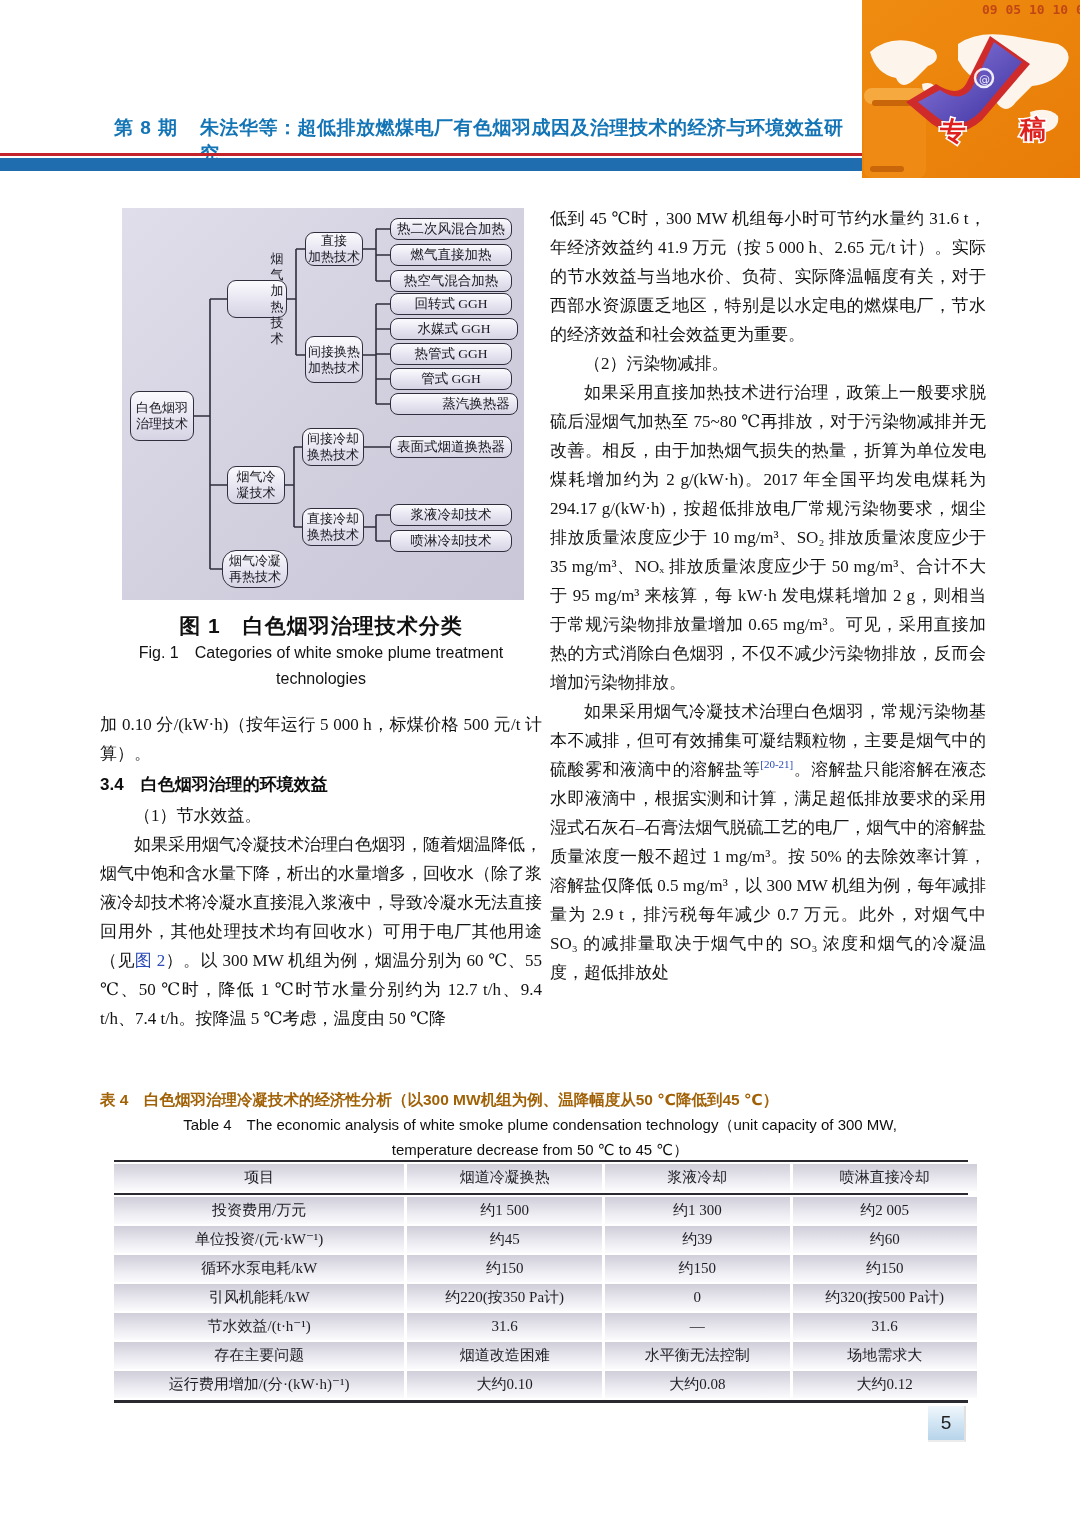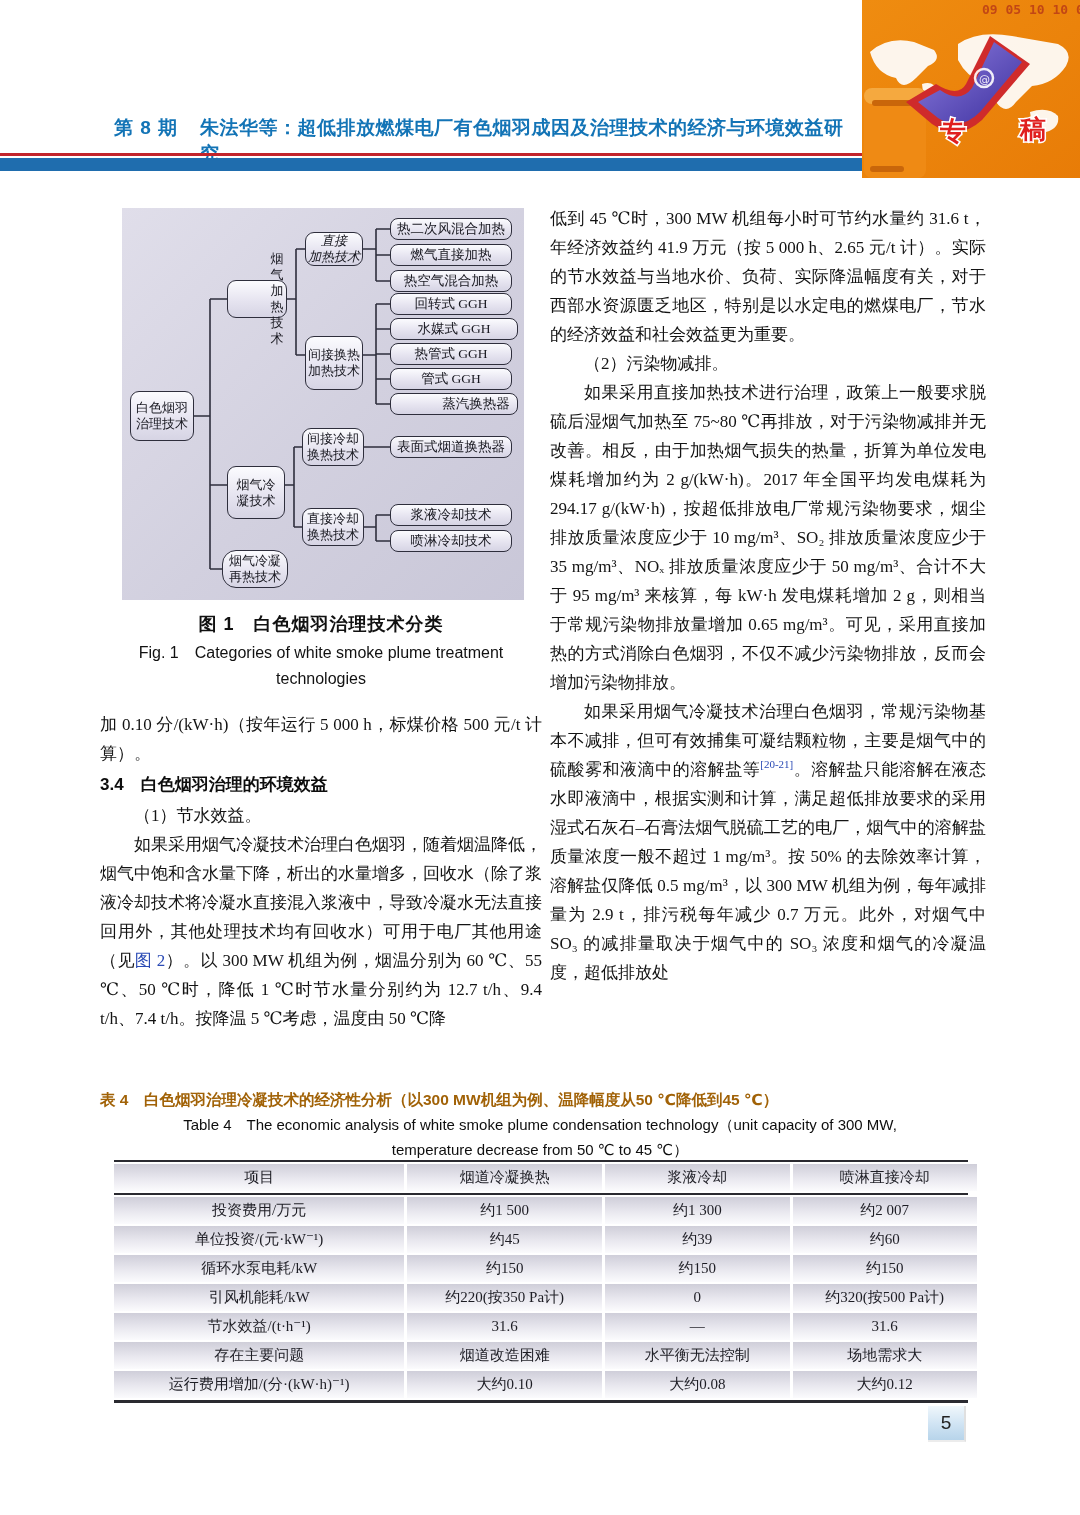--- a/index.html
+++ b/index.html
@@ -32,21 +32,21 @@
     position:absolute; display:flex; align-items:center; justify-content:center;
     border:1.5px solid #2e2e3c; border-radius:9px; text-align:center;
     background:linear-gradient(180deg,#fbfbfe 0%,#e6e4f0 55%,#d6d4e4 100%);
     font-size:13px; line-height:1.22; color:#17171f; white-space:pre-line;
     font-family:"Liberation Serif","DejaVu Serif",serif;
   }
   .fig-leaf { border-radius:8px; font-size:13.5px; }
 
   .fig-cap-zh {
     position:absolute; left:100px; top:612px; width:442px; text-align:center;
-    font-family:"Liberation Sans","DejaVu Sans",sans-serif; font-weight:bold; font-size:18px; color:#111;
+    font-family:"Liberation Sans","DejaVu Sans",sans-serif; font-weight:bold; font-size:21px; color:#111;
     letter-spacing:1px;
   }
   .fig-cap-en {
     position:absolute; left:100px; top:640px; width:442px; text-align:center;
     font-family:"Liberation Sans","DejaVu Sans",sans-serif; font-size:16px; color:#111; line-height:26px;
   }
 
   
   .col { position:absolute; font-size:17px; line-height:29px; text-align:justify; color:#131313; }
   .col-left  { left:100px; top:710px;  width:442px; }
@@ -147,27 +147,27 @@
         M241 41 H254 M254 21 V73 M254 21 H268 M254 47 H268 M254 73 H268
         M241 147 H254 M254 96 V196 M254 96 H268 M254 121 H268 M254 146 H268 M254 171 H268 M254 196 H268
         M163 277 H172 M172 239 V319 M172 239 H180 M172 319 H180
         M242 239 H268
         M242 319 H254 M254 307 V333 M254 307 H268 M254 333 H268"></path>
     </svg>
     <div class="fig-box" style="left:8px;top:183px;width:64px;height:50px;">白色烟羽
 治理技术</div>
     <div class="fig-box" style="left:105px;top:72px;width:60px;height:38px;padding-left:40px;">烟气加
 热技术</div>
-    <div class="fig-box" style="left:105px;top:258px;width:58px;height:53px;">烟气冷
+    <div class="fig-box" style="left:105px;top:258px;width:58px;height:38px;">烟气冷
 凝技术</div>
     <div class="fig-box" style="left:100px;top:342px;width:66px;height:38px;border-radius:14px;">烟气冷凝
 再热技术</div>
-    <div class="fig-box" style="left:183px;top:24px;width:58px;height:34px;font-style:italic;">直接
+    <div class="fig-box" style="left:183px;top:24px;width:58px;height:34px;">直接
 加热技术</div>
-    <div class="fig-box" style="left:183px;top:128px;width:58px;height:54px;">间接换热
+    <div class="fig-box" style="left:183px;top:128px;width:58px;height:47px;">间接换热
 加热技术</div>
     <div class="fig-box" style="left:180px;top:220px;width:62px;height:38px;">间接冷却
 换热技术</div>
     <div class="fig-box" style="left:180px;top:300px;width:62px;height:38px;">直接冷却
 换热技术</div>
     <div class="fig-box fig-leaf" style="left:268px;top:10px;width:122px;height:22px;">热二次风混合加热</div>
     <div class="fig-box fig-leaf" style="left:268px;top:36px;width:122px;height:22px;">燃气直接加热</div>
     <div class="fig-box fig-leaf" style="left:268px;top:62px;width:122px;height:22px;">热空气混合加热</div>
     <div class="fig-box fig-leaf" style="left:268px;top:85px;width:122px;height:22px;">回转式 GGH</div>
     <div class="fig-box fig-leaf" style="left:268px;top:110px;width:128px;height:22px;">水媒式 GGH</div>
@@ -207,21 +207,21 @@
       <div class="tbl-cell">项目</div>
       <div class="tbl-cell">烟道冷凝换热</div>
       <div class="tbl-cell">浆液冷却</div>
       <div class="tbl-cell">喷淋直接冷却</div>
     </div>
     <div class="tbl-head-divider"></div>
     <div class="tbl-row">
       <div class="tbl-cell">投资费用/万元</div>
       <div class="tbl-cell">约1 500</div>
       <div class="tbl-cell">约1 300</div>
-      <div class="tbl-cell">约2 007</div>
+      <div class="tbl-cell">约2 005</div>
     </div>
     <div class="tbl-row">
       <div class="tbl-cell">单位投资/(元·kW⁻¹)</div>
       <div class="tbl-cell">约45</div>
       <div class="tbl-cell">约39</div>
       <div class="tbl-cell">约60</div>
     </div>
     <div class="tbl-row">
       <div class="tbl-cell">循环水泵电耗/kW</div>
       <div class="tbl-cell">约150</div>

